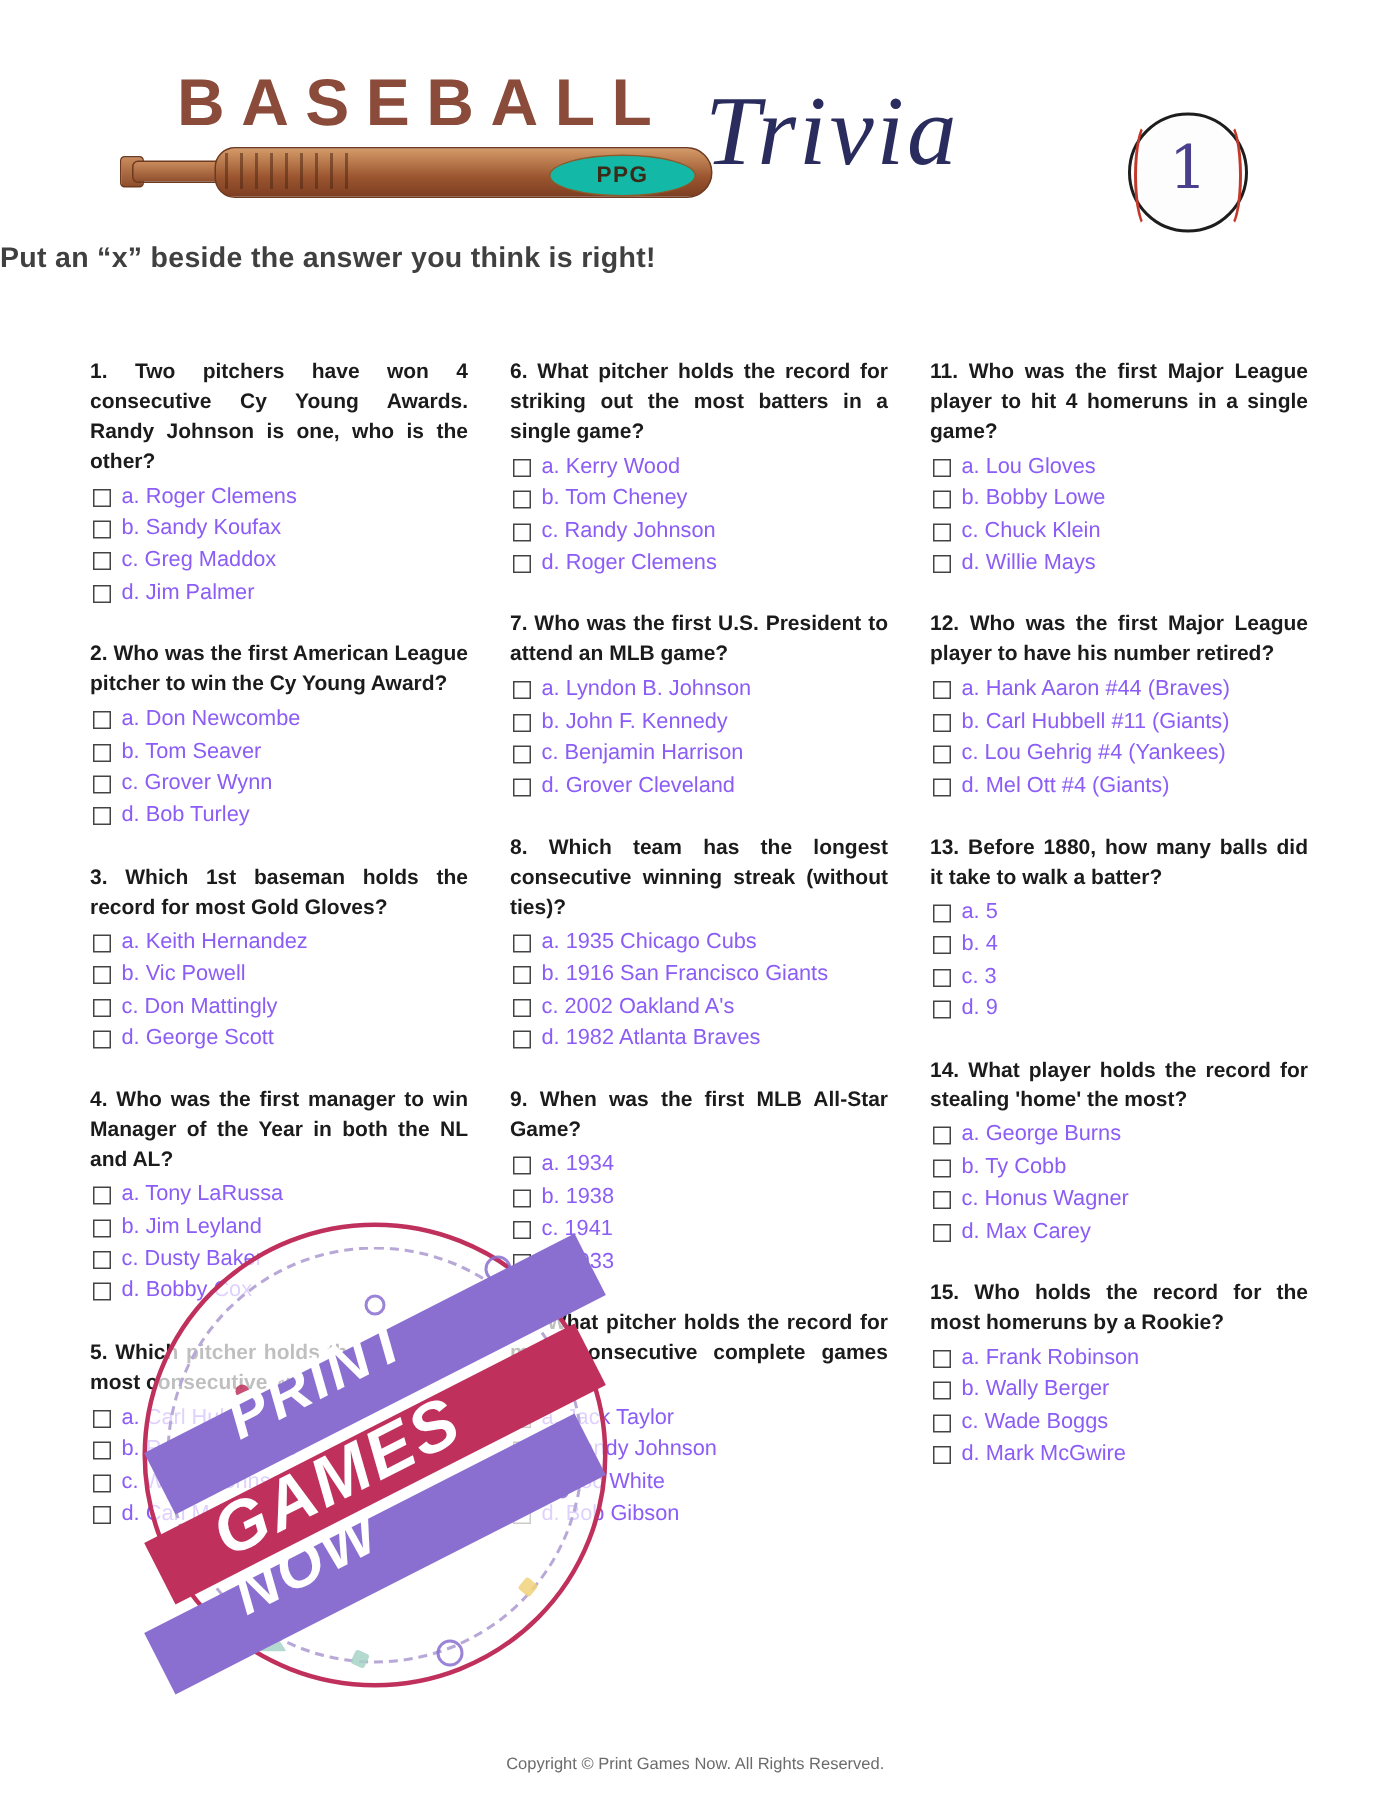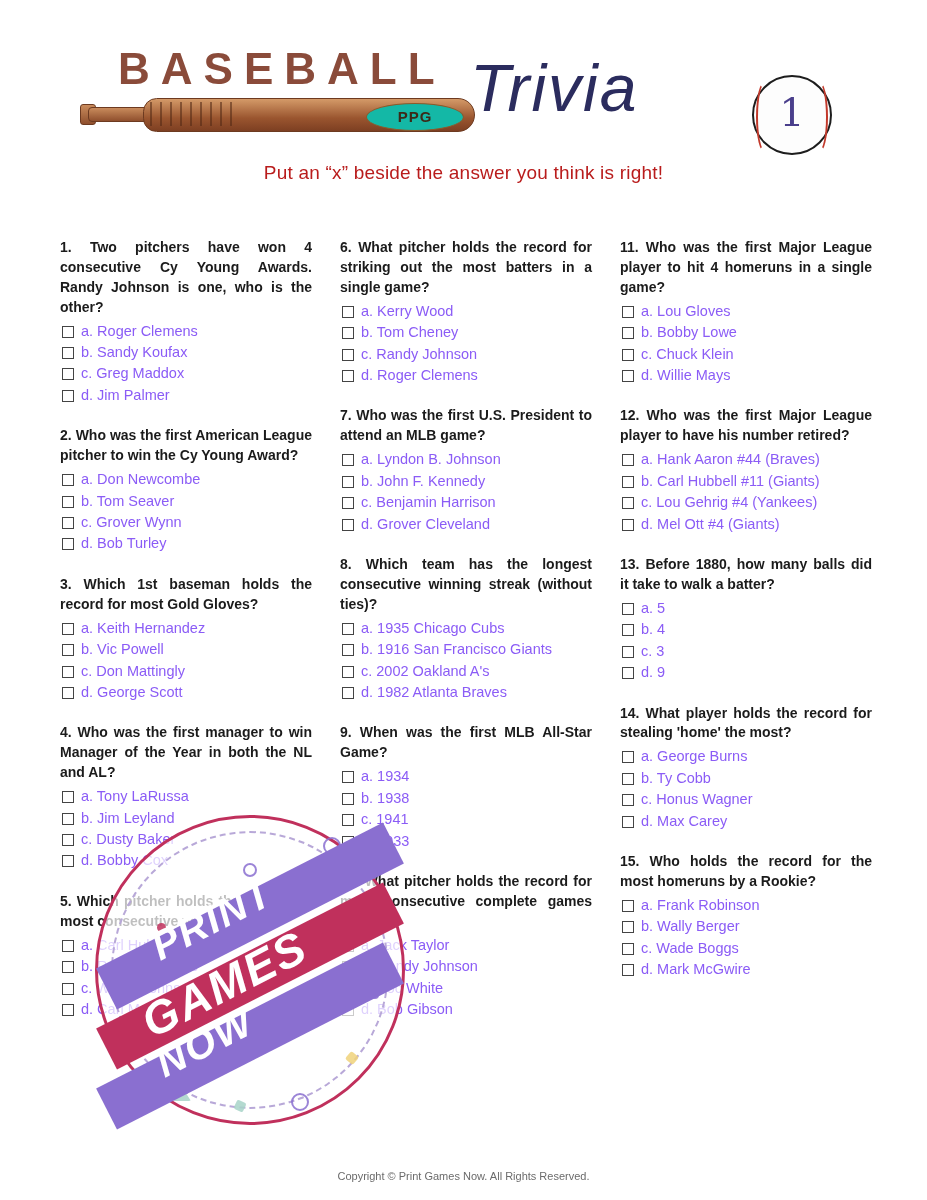--- a/index.html
+++ b/index.html
@@ -97,21 +97,21 @@
     line-height: 26px;
     font-size: 15px;
     font-weight: bold;
     color: #3b2a18;
     letter-spacing: 1px;
   }
   .title-trivia {
     position: absolute;
     left: 470px;
     top: 50px;
-    font-family: Liberation Sans, sans-serif;
+    font-family: Liberation Serif, serif;
     font-style: italic;
     font-size: 66px;
     color: #2b2c5e;
     letter-spacing: 2px;
   }
   .ball {
     position: absolute;
     left: 752px;
     top: 75px;
     width: 80px;
@@ -140,24 +140,23 @@
     border-bottom-color: transparent;
     box-sizing: border-box;
   }
   .ball .seam.left { left: 2px; border-right-color: transparent; }
   .ball .seam.right { right: 2px; border-left-color: transparent; }
 
   .subtitle {
     position: absolute;
     left: 0; right: 0;
     top: 162px;
-    text-align: center;
     font-size: 19px;
-    font-weight: 400;
-    color: #b91c1c;
+    font-weight: 700;
+    color: #404040;
     letter-spacing: 0.2px;
   }
 
   
   .columns {
     position: absolute;
     top: 238px;
     left: 60px;
     width: 812px;
     display: flex;

